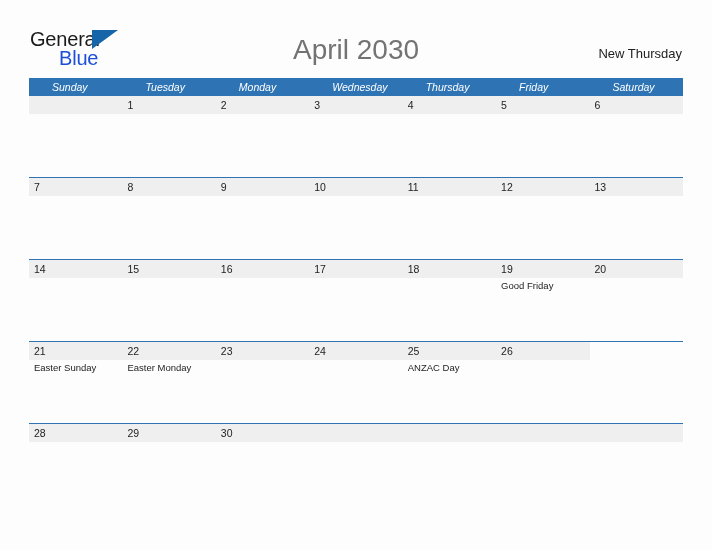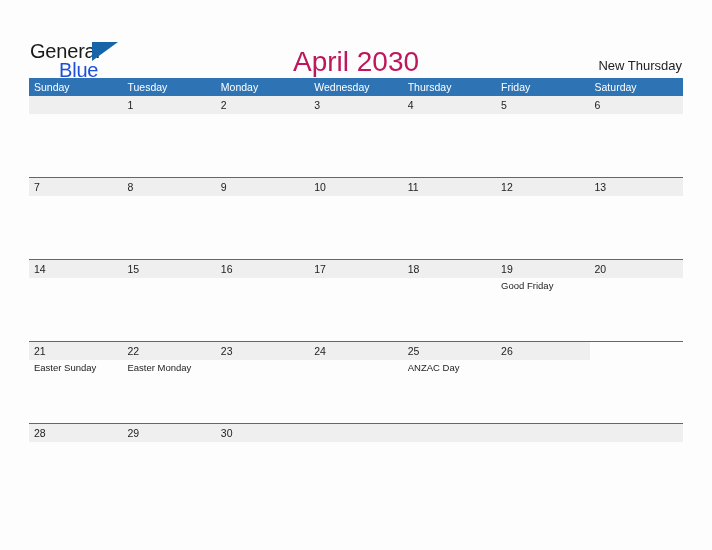--- a/index.html
+++ b/index.html
@@ -20,21 +20,21 @@
     position: relative;
     width: 712px;
     height: 550px;
     box-sizing: border-box;
   }
 
   
   .header {
     position: absolute;
     left: 0;
-    top: 12px;
+    top: 0;
     width: 712px;
     height: 76px;
   }
 
   .logo {
     position: absolute;
     left: 30px;
     top: 29px;
     width: 100px;
     height: 42px;
@@ -69,21 +69,21 @@
   }
 
   .title {
     position: absolute;
     left: 0;
     top: 34px;
     width: 712px;
     text-align: center;
     font-size: 28px;
     font-weight: normal;
-    color: #be185d;
+    color: #737373;
     letter-spacing: 0px;
   }
 
   .region {
     position: absolute;
     right: 30px;
     top: 46px;
     font-size: 13px;
     color: #222222;
     text-align: right;
@@ -100,26 +100,27 @@
   .dow-row {
     display: flex;
     width: 654px;
     height: 18px;
     background: #2e74b5;
   }
   .dow-cell {
     width: 93.43px;
     height: 18px;
     box-sizing: border-box;
-    padding-left: 5px;
+    padding-left: 23px;
     color: #ffffff;
     font-size: 10.5px;
     line-height: 18px;
     white-space: nowrap;
     overflow: hidden;
+    font-style: italic;
   }
 
   .week-row {
     display: flex;
     width: 654px;
     height: 81px;
     border-top: 1px solid #2e74b5;
     box-sizing: content-box;
   }
   .week-row.first {

